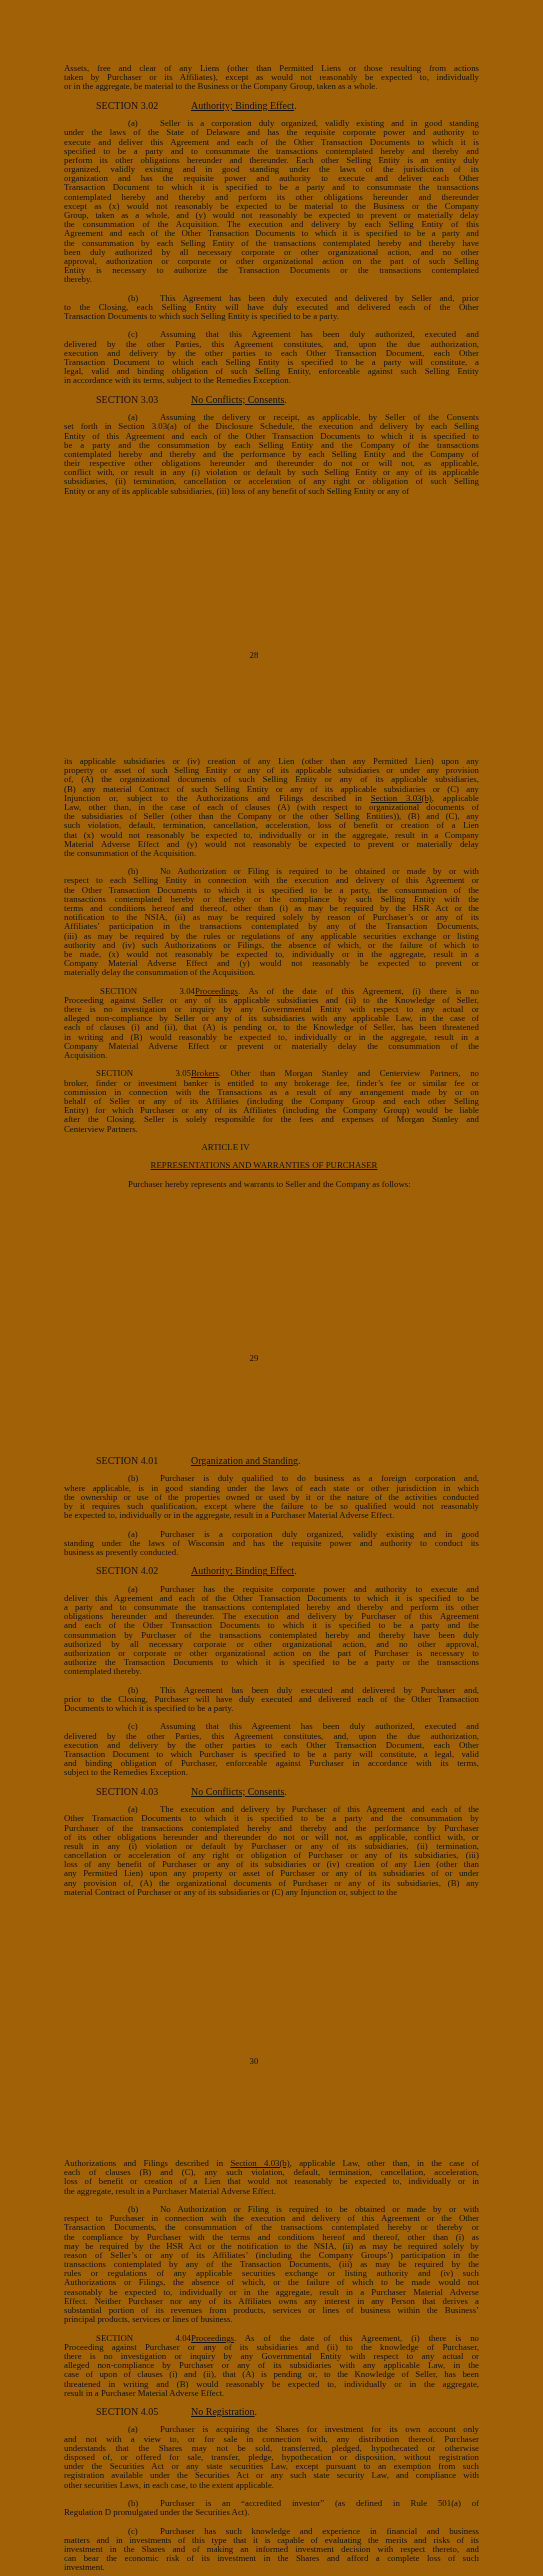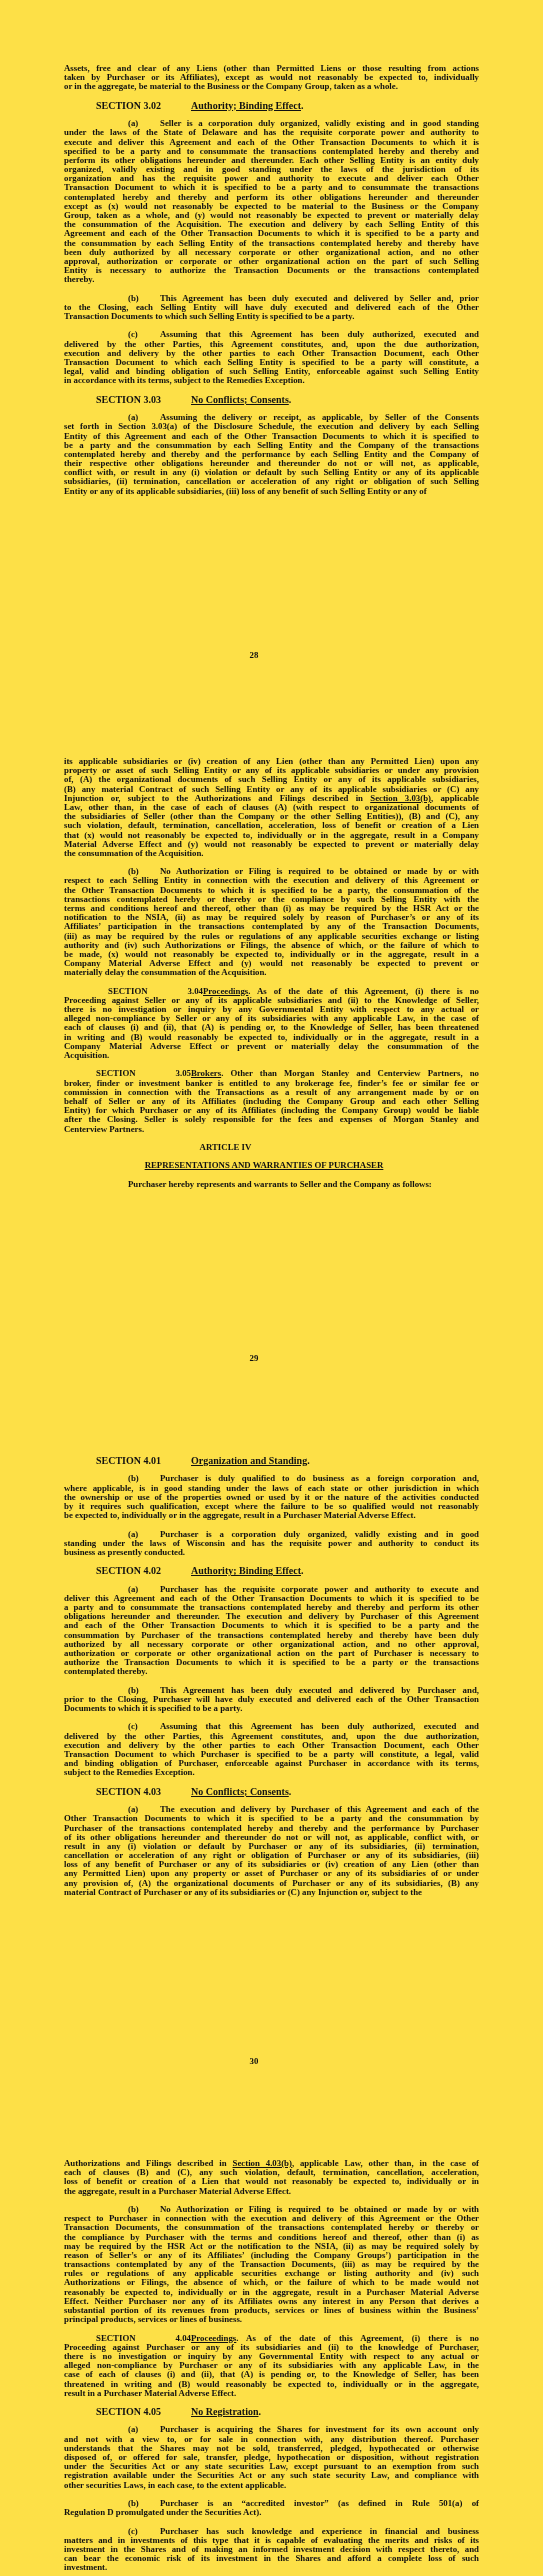--- a/index.html
+++ b/index.html
@@ -1,17 +1,17 @@
 <!DOCTYPE html>
 <html style="font-size:8.2px"><head>
 <meta charset="utf-8">
 <style>
   html, body { margin: 0; padding: 0; background: #ffffff; }
   body { width: 544px; font-family: "Liberation Serif", serif; color: #111111; }
-  .page { position: relative; width: 544px; height: 703px; overflow: hidden; background: #fde047; font-weight: bold; }
+  .page { position: relative; width: 544px; height: 703px; overflow: hidden; background: #a16207; }
   .content { position: absolute; left: 64px; width: 415px; }
   .line { display: block; height: 9.2px; line-height: 9.2px; font-size: 8.8px; white-space: nowrap;
           text-align: justify; text-align-last: justify; transform-origin: left center; }
   .line.last { text-align-last: left; }
   .para { margin-bottom: 9.2px; }
   .indent-a { padding-left: 64px; box-sizing: border-box; }
   .lbl { display: inline-block; width: 32px; }
   .section-head { height: 9.2px; line-height: 9.2px; font-size: 10px; margin-bottom: 9.2px; white-space: nowrap; }
   .sec-num { display: inline-block; margin-left: 32px; width: 95px; }
   .u { text-decoration: underline; text-underline-offset: 1px; }
@@ -101,21 +101,21 @@
           <div class="line">terms and conditions hereof and thereof, other than (i) as may be required by the HSR Act or the</div>
           <div class="line">notification to the NSIA, (ii) as may be required solely by reason of Purchaser’s or any of its</div>
           <div class="line">Affiliates’ participation in the transactions contemplated by any of the Transaction Documents,</div>
           <div class="line">(iii) as may be required by the rules or regulations of any applicable securities exchange or listing</div>
           <div class="line">authority and (iv) such Authorizations or Filings, the absence of which, or the failure of which to</div>
           <div class="line">be made, (x) would not reasonably be expected to, individually or in the aggregate, result in a</div>
           <div class="line">Company Material Adverse Effect and (y) would not reasonably be expected to prevent or</div>
           <div class="line last">materially delay the consummation of the Acquisition.</div>
         </div>
         <div class="para">
-          <div class="line" style="padding-left: 32px; box-sizing: border-box;"><span class="sec-num" style="margin-left: 12px;">SECTION 3.04</span><span class="u">Proceedings</span><span>.   As of the date of this Agreement, (i) there is no</span></div>
+          <div class="line" style="padding-left: 32px; box-sizing: border-box;"><span class="sec-num" style="margin-left: 4px;">SECTION 3.04</span><span class="u">Proceedings</span><span>.   As of the date of this Agreement, (i) there is no</span></div>
           <div class="line">Proceeding against Seller or any of its applicable subsidiaries and (ii) to the Knowledge of Seller,</div>
           <div class="line">there is no investigation or inquiry by any Governmental Entity with respect to any actual or</div>
           <div class="line">alleged non-compliance by Seller or any of its subsidiaries with any applicable Law, in the case of</div>
           <div class="line">each of clauses (i) and (ii), that (A) is pending or, to the Knowledge of Seller, has been threatened</div>
           <div class="line">in writing and (B) would reasonably be expected to, individually or in the aggregate, result in a</div>
           <div class="line">Company Material Adverse Effect or prevent or materially delay the consummation of the</div>
           <div class="line last">Acquisition.</div>
         </div>
         <div class="para">
           <div class="line" style="padding-left: 32px; box-sizing: border-box;"><span class="sec-num" style="margin-left: 0px;">SECTION 3.05</span><span class="u">Brokers</span><span>.  Other than Morgan Stanley and Centerview Partners, no</span></div>
@@ -210,21 +210,21 @@
           <div class="line">reasonably be expected to, individually or in the aggregate, result in a Purchaser Material Adverse</div>
           <div class="line">Effect.  Neither Purchaser nor any of its Affiliates owns any interest in any Person that derives a</div>
           <div class="line">substantial portion of its revenues from products, services or lines of business within the Business’</div>
           <div class="line last">principal products, services or lines of business.</div>
         </div>
         <div class="para">
           <div class="line" style="padding-left: 32px; box-sizing: border-box;"><span class="sec-num" style="margin-left: 0px;">SECTION 4.04</span><span class="u">Proceedings</span><span>.   As of the date of this Agreement, (i) there is no</span></div>
           <div class="line">Proceeding against Purchaser or any of its subsidiaries and (ii) to the knowledge of Purchaser,</div>
           <div class="line">there is no investigation or inquiry by any Governmental Entity with respect to any actual or</div>
           <div class="line">alleged non-compliance by Purchaser or any of its subsidiaries with any applicable Law, in the</div>
-          <div class="line">case of each of clauses (i) and (ii), that (A) is pending or, to the Knowledge of Seller, has been</div>
+          <div class="line">case of upon of clauses (i) and (ii), that (A) is pending or, to the Knowledge of Seller, has been</div>
           <div class="line">threatened in writing and (B) would reasonably be expected to, individually or in the aggregate,</div>
           <div class="line last">result in a Purchaser Material Adverse Effect.</div>
         </div>
         <div class="section-head"><span class="sec-num">SECTION 4.05</span><span class="u">No Registration</span><span>.</span></div>
         <div class="para">
           <div class="line indent-a" style="text-align-last: justify;"><span class="lbl">(a)</span><span>Purchaser is acquiring the Shares for investment for its own account only</span></div>
           <div class="line">and not with a view to, or for sale in connection with, any distribution thereof.  Purchaser</div>
           <div class="line">understands that the Shares may not be sold, transferred, pledged, hypothecated or otherwise</div>
           <div class="line">disposed of, or offered for sale, transfer, pledge, hypothecation or disposition, without registration</div>
           <div class="line">under the Securities Act or any state securities Law, except pursuant to an exemption from such</div>

